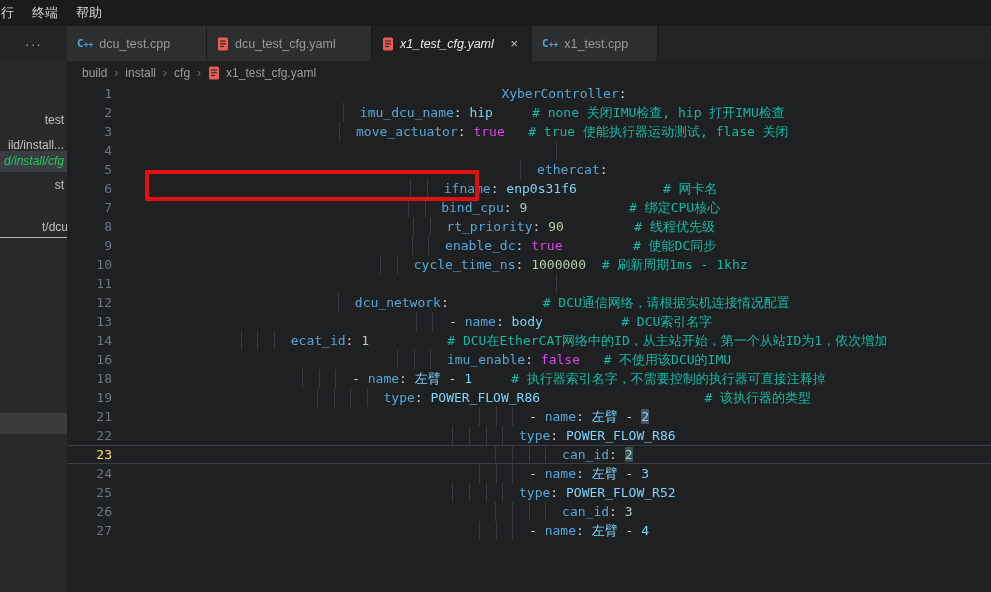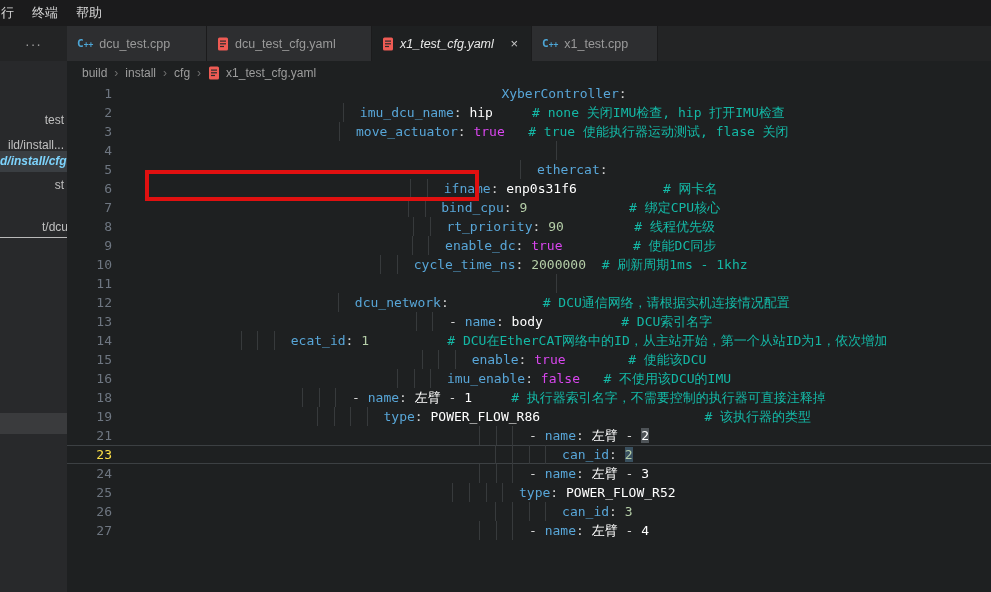--- a/index.html
+++ b/index.html
@@ -38,39 +38,39 @@
   .crumb { padding:0 2px; }
   .crumb-sep { color:#6f6f6f; padding:0 5px; font-size:12px; }
   #breadcrumb .file-icon { margin:0 4px 0 2px; display:inline-flex; }
 
   
   #sidebar { position:absolute; left:0; top:61px; width:67px; height:531px;
              background:#28292b; overflow:hidden; }
   .side-item { position:absolute; left:0; width:67px; height:21px; line-height:21px;
                color:#c0c0c0; font-size:12px; white-space:nowrap; overflow:hidden;
                text-align:right; padding-right:3px; }
-  .side-item.hl { background:#3a3e42; color:#7dd3fc;font-weight:bold; }
+  .side-item.hl { background:#3a3e42; color:#22c55e; }
   .side-item.it { font-style:italic; }
   .side-item.ul { border-bottom:1px solid #b9b9b9; }
   #side-band { position:absolute; left:0; top:352px; width:67px; height:21px; background:#3a3b3d; }
 
   
   #editor { position:absolute; left:67px; top:84px; width:924px; height:508px;
             background:#1e2021; overflow:hidden;
             font-family:"DejaVu Sans Mono", monospace; font-size:13px; }
   .row { display:flex; height:19px; line-height:19px; white-space:pre; }
   .row.cur { box-shadow: inset 0 1px 0 #3c4043, inset 0 -1px 0 #3c4043; }
   .ln { width:45px; text-align:right; color:#6e7681; flex:none; }
   .row.cur .ln { color:#fde047; }
   .code { padding-left:25px; flex:1; white-space:pre;text-align:center; }
   .ig { display:inline-block; border-left:1px solid #373a3c; }
   .tk {}
   .c-k { color:#58a6d8; }
   .c-b { color:#d946ef; }
-  .c-s { color:#ffffff; }
+  .c-s { color:#7dd3fc; }
   .c-n { color:#b5cea8; }
   .c-c { color:#14b8a6; }
   .c-d { color:#d4d4d4; }
   .h1 { background:#4e5357; }
   .h2 { background:#39505f; }
 
   
   #red-box { position:absolute; left:78px; top:86px; width:334px; height:31px;
              border:4px solid #e01010; pointer-events:none; }
 </style>
@@ -150,30 +150,30 @@
 
   <div class="row"><span class="ln">1</span><span class="code"><span class="tk c-k">XyberController</span><span class="tk c-d">:</span></span></div>
       <div class="row"><span class="ln">2</span><span class="code"><span class="ig">  </span><span class="tk c-k">imu_dcu_name</span><span class="tk c-d">: </span><span class="tk c-s">hip</span><span class="tk c-d">     </span><span class="tk c-c"># none 关闭IMU检查, hip 打开IMU检查</span></span></div>
       <div class="row"><span class="ln">3</span><span class="code"><span class="ig">  </span><span class="tk c-k">move_actuator</span><span class="tk c-d">: </span><span class="tk c-b">true</span><span class="tk c-d">   </span><span class="tk c-c"># true 使能执行器运动测试, flase 关闭</span></span></div>
       <div class="row"><span class="ln">4</span><span class="code"><span class="ig">  </span></span></div>
       <div class="row"><span class="ln">5</span><span class="code"><span class="ig">  </span><span class="tk c-k">ethercat</span><span class="tk c-d">:</span></span></div>
       <div class="row"><span class="ln">6</span><span class="code"><span class="ig">  </span><span class="ig">  </span><span class="tk c-k">ifname</span><span class="tk c-d">: </span><span class="tk c-s">enp0s31f6</span><span class="tk c-d">           </span><span class="tk c-c"># 网卡名</span></span></div>
       <div class="row"><span class="ln">7</span><span class="code"><span class="ig">  </span><span class="ig">  </span><span class="tk c-k">bind_cpu</span><span class="tk c-d">: </span><span class="tk c-n">9</span><span class="tk c-d">             </span><span class="tk c-c"># 绑定CPU核心</span></span></div>
       <div class="row"><span class="ln">8</span><span class="code"><span class="ig">  </span><span class="ig">  </span><span class="tk c-k">rt_priority</span><span class="tk c-d">: </span><span class="tk c-n">90</span><span class="tk c-d">         </span><span class="tk c-c"># 线程优先级</span></span></div>
       <div class="row"><span class="ln">9</span><span class="code"><span class="ig">  </span><span class="ig">  </span><span class="tk c-k">enable_dc</span><span class="tk c-d">: </span><span class="tk c-b">true</span><span class="tk c-d">         </span><span class="tk c-c"># 使能DC同步</span></span></div>
-      <div class="row"><span class="ln">10</span><span class="code"><span class="ig">  </span><span class="ig">  </span><span class="tk c-k">cycle_time_ns</span><span class="tk c-d">: </span><span class="tk c-n">2000000</span><span class="tk c-d">  </span><span class="tk c-c"># 刷新周期1ms - 1khz</span></span></div>
+      <div class="row"><span class="ln">10</span><span class="code"><span class="ig">  </span><span class="ig">  </span><span class="tk c-k">cycle_time_ns</span><span class="tk c-d">: </span><span class="tk c-n">1000000</span><span class="tk c-d">  </span><span class="tk c-c"># 刷新周期1ms - 1khz</span></span></div>
       <div class="row"><span class="ln">11</span><span class="code"><span class="ig">  </span></span></div>
       <div class="row"><span class="ln">12</span><span class="code"><span class="ig">  </span><span class="tk c-k">dcu_network</span><span class="tk c-d">:</span><span class="tk c-d">            </span><span class="tk c-c"># DCU通信网络，请根据实机连接情况配置</span></span></div>
       <div class="row"><span class="ln">13</span><span class="code"><span class="ig">  </span><span class="ig">  </span><span class="tk c-d">- </span><span class="tk c-k">name</span><span class="tk c-d">: </span><span class="tk c-s">body</span><span class="tk c-d">          </span><span class="tk c-c"># DCU索引名字</span></span></div>
       <div class="row"><span class="ln">14</span><span class="code"><span class="ig">  </span><span class="ig">  </span><span class="ig">  </span><span class="tk c-k">ecat_id</span><span class="tk c-d">: </span><span class="tk c-n">1</span><span class="tk c-d">          </span><span class="tk c-c"># DCU在EtherCAT网络中的ID，从主站开始，第一个从站ID为1，依次增加</span></span></div>
-      <div class="row"><span class="ln">15</span><span class="code"><span class="ig">  </span><span class="ig">  </span><span class="ig">  </span><span class="tk c-k">enable</span><span class="tk c-d">: </span><span class="tk c-b">true</span><span class="tk c-d">        </span><span class="tk c-c"># 使能该DCU</span></span></div>
       <div class="row"><span class="ln">16</span><span class="code"><span class="ig">  </span><span class="ig">  </span><span class="ig">  </span><span class="tk c-k">imu_enable</span><span class="tk c-d">: </span><span class="tk c-b">false</span><span class="tk c-d">   </span><span class="tk c-c"># 不使用该DCU的IMU</span></span></div>
       <div class="row"><span class="ln">18</span><span class="code"><span class="ig">  </span><span class="ig">  </span><span class="ig">  </span><span class="tk c-d">- </span><span class="tk c-k">name</span><span class="tk c-d">: </span><span class="tk c-s">左臂</span><span class="tk c-d"> - </span><span class="tk c-s">1</span><span class="tk c-d">     </span><span class="tk c-c"># 执行器索引名字，不需要控制的执行器可直接注释掉</span></span></div>
       <div class="row"><span class="ln">19</span><span class="code"><span class="ig">  </span><span class="ig">  </span><span class="ig">  </span><span class="ig">  </span><span class="tk c-k">type</span><span class="tk c-d">: </span><span class="tk c-s">POWER_FLOW_R86</span><span class="tk c-d">                     </span><span class="tk c-c"># 该执行器的类型</span></span></div>
       <div class="row"><span class="ln">21</span><span class="code"><span class="ig">  </span><span class="ig">  </span><span class="ig">  </span><span class="tk c-d">- </span><span class="tk c-k">name</span><span class="tk c-d">: </span><span class="tk c-s">左臂</span><span class="tk c-d"> - </span><span class="tk c-s h1">2</span></span></div>
+      <div class="row"><span class="ln">22</span><span class="code"><span class="ig">  </span><span class="ig">  </span><span class="ig">  </span><span class="ig">  </span><span class="tk c-k">type</span><span class="tk c-d">: </span><span class="tk c-s">POWER_FLOW_R86</span></span></div>
       <div class="row cur"><span class="ln">23</span><span class="code"><span class="ig">  </span><span class="ig">  </span><span class="ig">  </span><span class="ig">  </span><span class="tk c-k">can_id</span><span class="tk c-d">: </span><span class="tk c-n h2">2</span></span></div>
       <div class="row"><span class="ln">24</span><span class="code"><span class="ig">  </span><span class="ig">  </span><span class="ig">  </span><span class="tk c-d">- </span><span class="tk c-k">name</span><span class="tk c-d">: </span><span class="tk c-s">左臂</span><span class="tk c-d"> - </span><span class="tk c-s">3</span></span></div>
       <div class="row"><span class="ln">25</span><span class="code"><span class="ig">  </span><span class="ig">  </span><span class="ig">  </span><span class="ig">  </span><span class="tk c-k">type</span><span class="tk c-d">: </span><span class="tk c-s">POWER_FLOW_R52</span></span></div>
       <div class="row"><span class="ln">26</span><span class="code"><span class="ig">  </span><span class="ig">  </span><span class="ig">  </span><span class="ig">  </span><span class="tk c-k">can_id</span><span class="tk c-d">: </span><span class="tk c-n">3</span></span></div>
       <div class="row"><span class="ln">27</span><span class="code"><span class="ig">  </span><span class="ig">  </span><span class="ig">  </span><span class="tk c-d">- </span><span class="tk c-k">name</span><span class="tk c-d">: </span><span class="tk c-s">左臂</span><span class="tk c-d"> - </span><span class="tk c-s">4</span></span></div>
       <div id="red-box"></div>
     </div>
 </div>
 
 </body></html>

